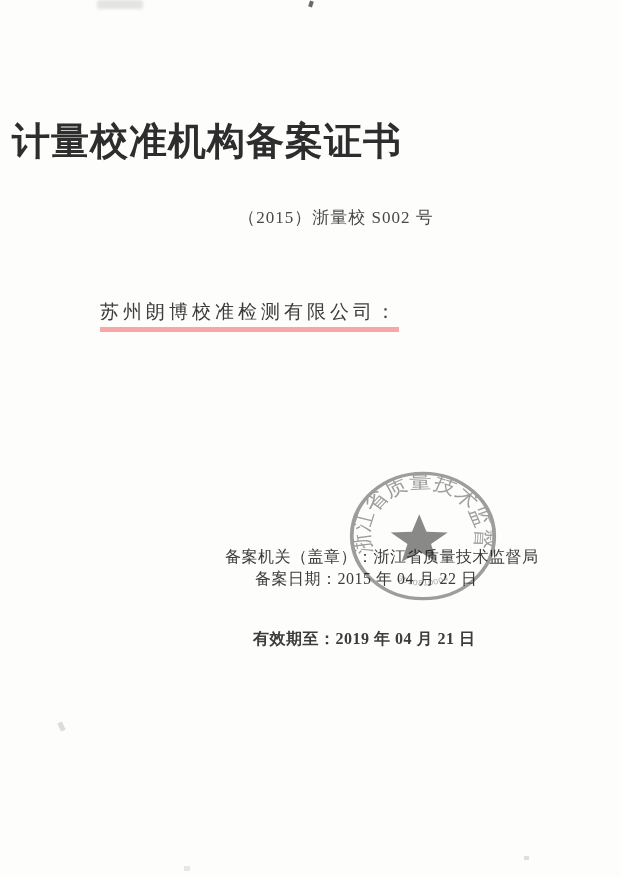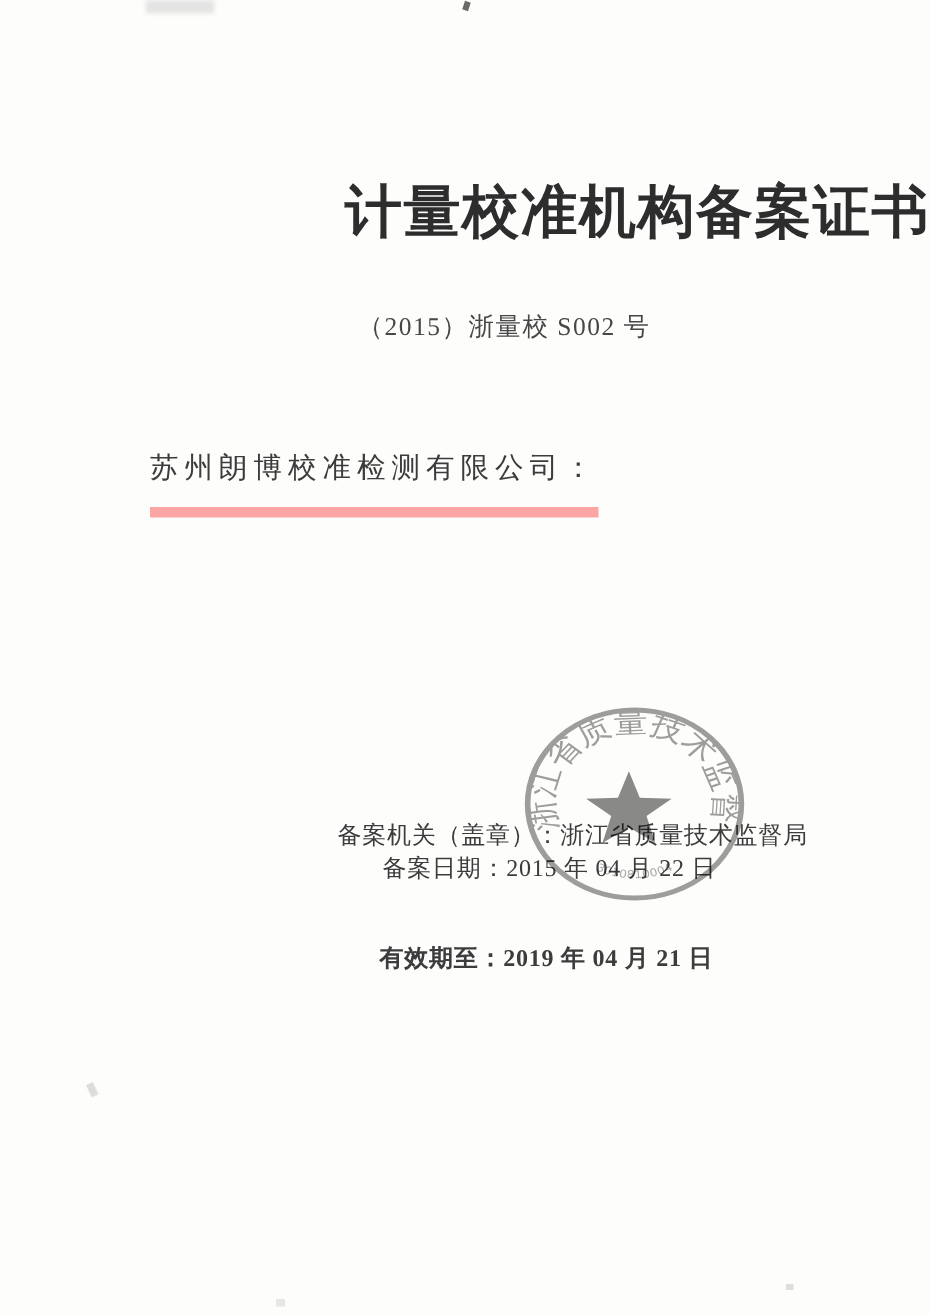--- a/index.html
+++ b/index.html
@@ -12,21 +12,21 @@
   }
   .page {
     position: absolute; inset: 0;
     background: #fdfdfc;
     color: #3a3a3a;
   }
 
   .title {
     position: absolute;
     top: 116px; left: 12px; right: 0;
-    text-align: right;
+    text-align: left;
     font-size: 38px;
     font-weight: 700;
     letter-spacing: 1px;
     color: #2d2d2d;
   }
 
   .cert-number {
     position: absolute;
     top: 206px; left: 0; right: 0;
     text-align: center;
@@ -35,22 +35,22 @@
     color: #474747;
     transform: translateX(26px);
   }
 
   .addressee {
     position: absolute;
     top: 299px; left: 100px;
     font-size: 19px;
     letter-spacing: 4px;
     color: #3c3c3c;
-    border-bottom: 7px solid #fca5a5;
-    padding-bottom: 13px;
+    border-bottom: 5px solid #fca5a5;
+    padding-bottom: 2px;
   }
 
   .body-para {
     position: absolute;
     top: 361px; left: 98px;
     width: 452px;
     font-size: 16px;
     line-height: 29px;
     letter-spacing: 0.5px;
     text-align: justify;

